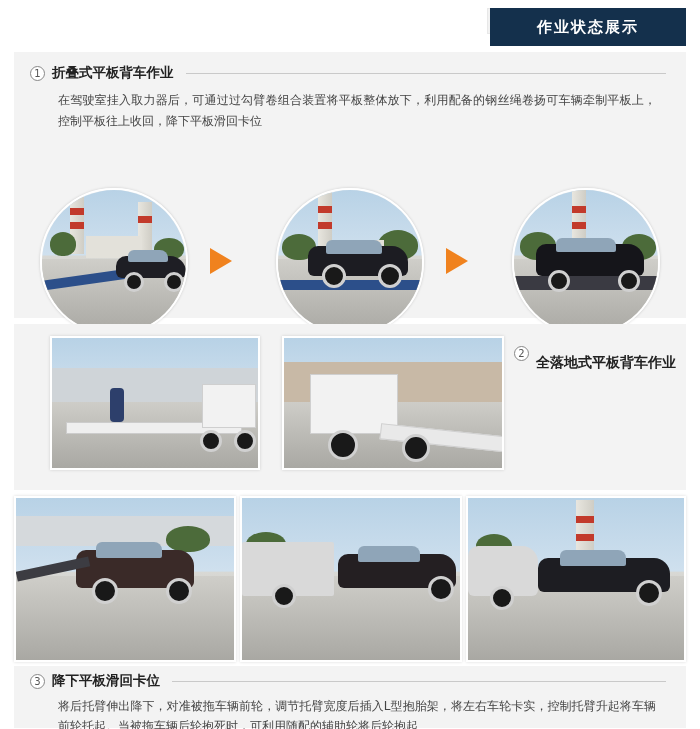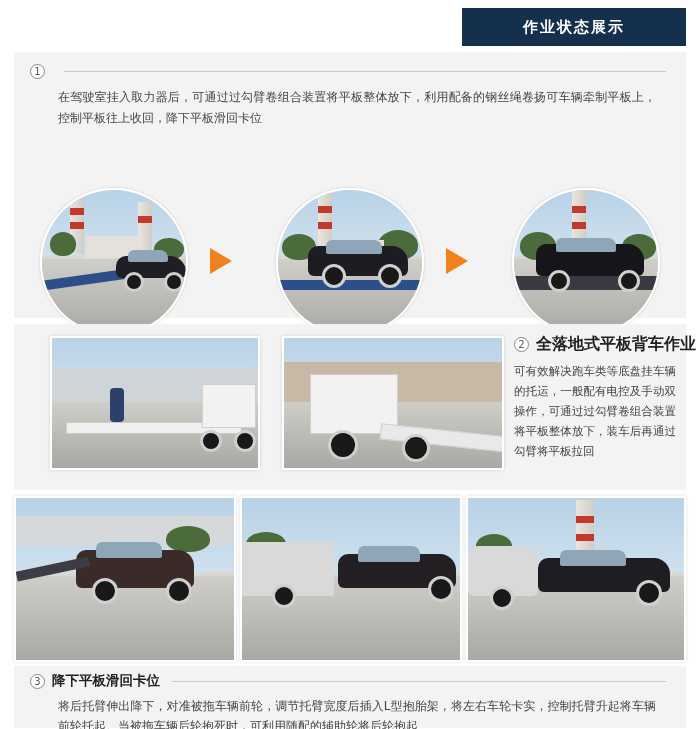--- a/index.html
+++ b/index.html
@@ -17,21 +17,21 @@
 
   
   .header {
     position: absolute;
     top: 8px; left: 0;
     width: 700px; height: 40px;
   }
   .header-tab {
     position: absolute;
     right: 14px; top: 0;
-    width: 224px; height: 38px;
+    width: 196px; height: 38px;
     background: #14304c;
     display: flex;
     align-items: center;
     justify-content: center;
   }
   .header-tab .title {
     color: #ffffff;
     font-size: 15px;
     font-weight: bold;
     letter-spacing: 2px;
@@ -227,20 +227,21 @@
 <div class="header">
   <div class="header-ghost"></div>
   <div class="header-tab">
     <span class="title">作业状态展示</span>
   </div>
 </div>
 
 <div class="section sec1">
   <div class="heading">
     <div class="num-circle">1</div>
+    <div class="heading-text">折叠式平板背车作业</div>
     <div class="heading-rule"></div>
   </div>
   <div class="body-text">在驾驶室挂入取力器后，可通过过勾臂卷组合装置将平板整体放下，利用配备的钢丝绳卷扬可车辆牵制平板上，控制平板往上收回，降下平板滑回卡位</div>
 
   <div class="circle-row">
 
     <div class="photo-circle c1">
       <div class="scene">
         <div class="ground"></div>
         <div class="tower" style="left:28px; top:6px; height:58px;">
@@ -324,23 +325,22 @@
       <div class="cab" style="left:26px; top:36px; width:88px; height:60px;"></div>
       <div class="truckbed" style="left:96px; top:92px; width:130px; height:16px; background:#e9e9e9; border:1px solid #cfcfcf; transform:rotate(6deg);"></div>
       <div class="wheel" style="left:44px; top:92px; width:30px; height:30px;"></div>
       <div class="wheel" style="left:118px; top:96px; width:28px; height:28px;"></div>
     </div>
   </div>
 
   <div class="sec2-text-wrap">
     <div class="sec2-heading">
       <div class="num-circle">2</div>
-      <div class="heading-text" style="font-size:16px;">全落地式平板背车作业</div>
-    </div>
-    <div class="sec2-body">可有效解决跑车类等底盘挂车辆的托运，一般配有电控及手动双操作，可通过过勾臂卷组合装置将平板整体放下，装车后再通过勾臂将平板拉回</div>
+      <div class="heading-text" style="font-size:14px;margin-top:20px;">全落地式平板背车作业</div>
+    </div>
   </div>
 </div>
 
 <div class="sec3-photos">
 
   <div class="photo-rect p3a">
     <div class="scene">
       <div class="ground"></div>
       <div class="sky-build" style="left:0; top:18px; width:222px; height:30px; background:#d5d9dc;"></div>
       <div class="tree" style="left:150px; top:28px; width:44px; height:26px;"></div>

